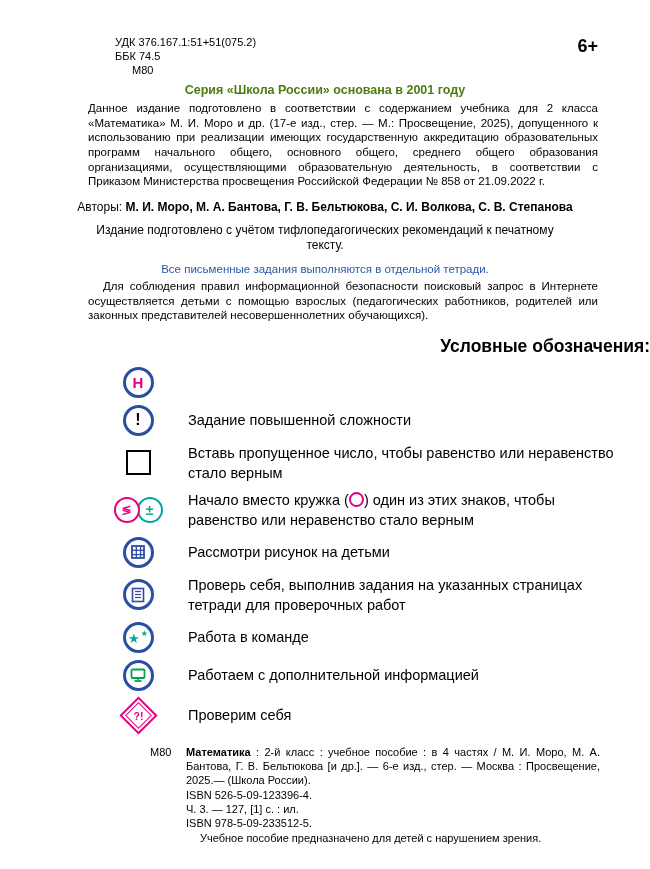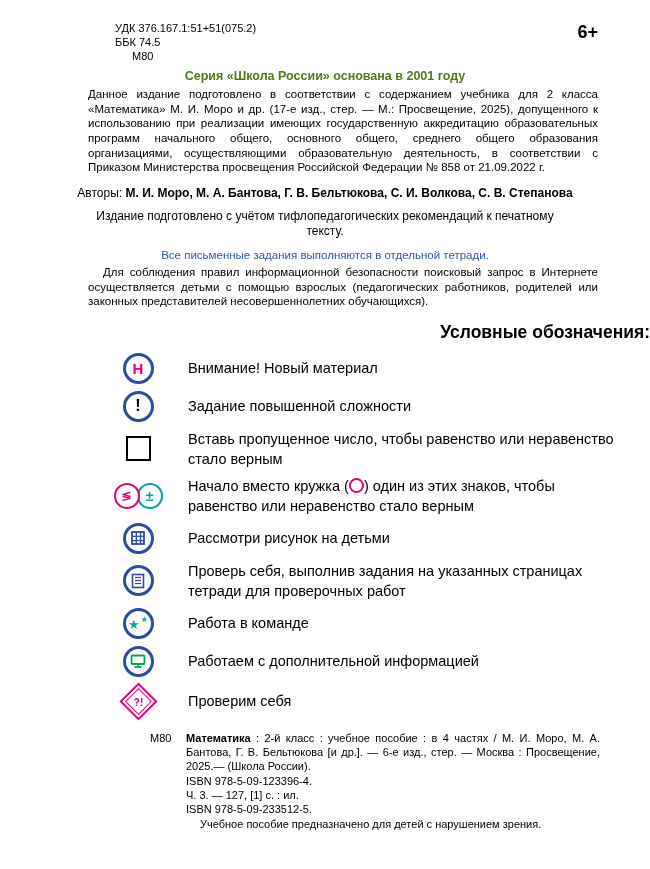--- a/index.html
+++ b/index.html
@@ -1,19 +1,19 @@
 <!DOCTYPE html>
 <html><head>
 <meta charset="utf-8">
 <style>
   html,body{margin:0;padding:0;background:#ffffff;}
   .page{width:650px;height:869px;background:#fff;font-family:"Liberation Sans",sans-serif;color:#000;
         box-sizing:border-box;overflow:hidden;position:relative;}
   
-  .top-row{padding-top:22px;margin:0 48px 0 115px;display:flex;justify-content:space-between;align-items:flex-start;}
+  .top-row{padding-top:36px;margin:0 48px 0 115px;display:flex;justify-content:space-between;align-items:flex-start;}
   .codes{font-size:11px;line-height:1.25;}
   .codes .m80{margin-left:17px;}
   .age{font-weight:bold;font-size:18px;margin-right:4px;}
   .series{text-align:center;font-weight:bold;font-size:12.5px;color:#4d7c0f;margin-top:6px;}
   .para{font-size:11.5px;line-height:1.27;text-align:justify;margin:4px 52px 0 88px;}
   .indent{text-indent:15px;}
   .authors{text-align:center;font-size:12px;margin-top:11px;}
   .typhlo{font-weight:normal;text-align:center;font-size:12px;line-height:1.3;margin:9px auto 0;max-width:470px;}
   .blue-note{text-align:center;color:#2b57a8;font-size:11.5px;margin-top:9px;}
   .legend-title{text-align:right;font-weight:bold;font-size:17.5px;margin:13px 0 10px;}
@@ -77,21 +77,20 @@
 
   <div class="legend">
 
 
     <div class="lrow">
       <div class="icell">
         <div class="circ">
           <span class="glyph-h">Н</span>
         </div>
       </div>
-      <div class="ltext">Внимание! Новый материал</div>
     </div>
 
     <div class="lrow">
       <div class="icell">
         <div class="circ">
           <span class="glyph-ex">!</span>
         </div>
       </div>
       <div class="ltext">Задание повышенной сложности</div>
     </div>
@@ -184,20 +183,20 @@
       <div class="ltext">Проверим себя</div>
     </div>
 
   </div>
 
   <div class="biblio">
     <div class="bib-lead">
       <span class="bib-m80">М80</span>
       <b>Математика</b><span> : 2-й класс : учебное пособие : в 4 частях / М. И. Моро, М. А. Бантова, Г. В. Бельтюкова [и др.]. — 6-е изд., стер. — Москва : Просвещение, 2025.— (Школа России).</span>
     </div>
-    <div class="bib-line">ISBN 978-5-09-123396-4.</div>
+    <div class="bib-line">ISBN 526-5-09-123396-4.</div>
     <div class="bib-line">Ч. 3. — 127, [1] с. : ил.</div>
     <div class="bib-line">ISBN 978-5-09-233512-5.</div>
     <div class="bib-note">Учебное пособие предназначено для детей с нарушением зрения.</div>
 
   </div>
 
 </div>
 
 </body></html>

